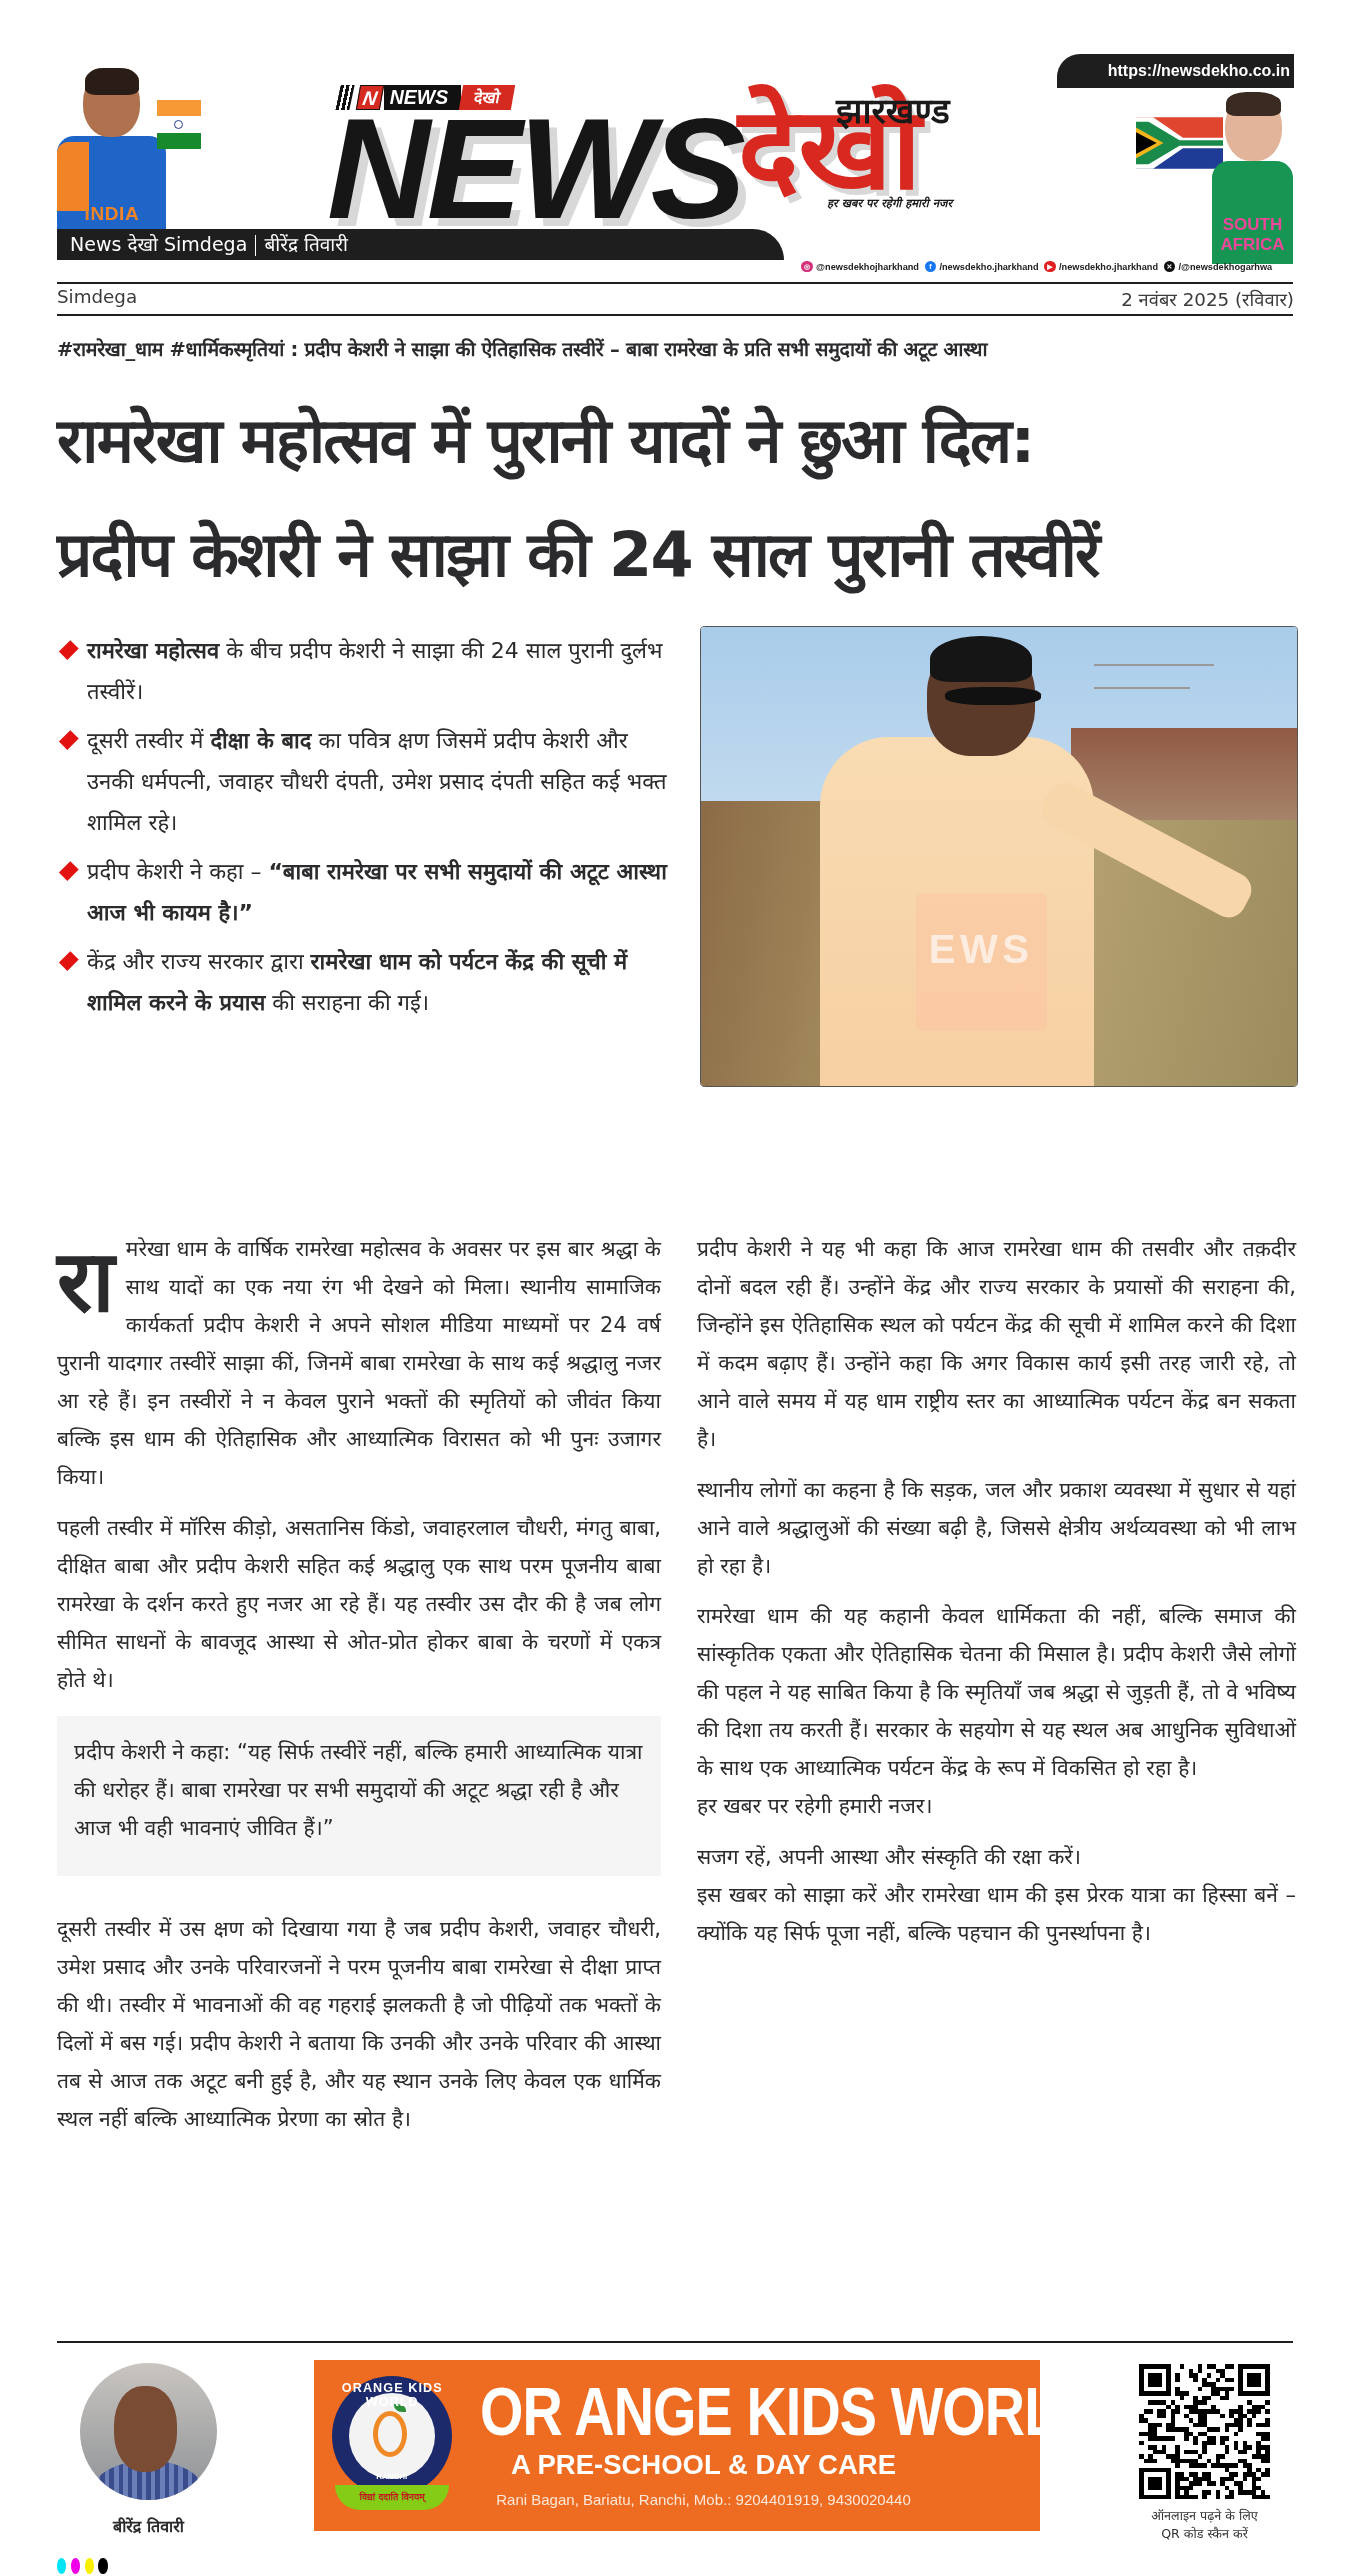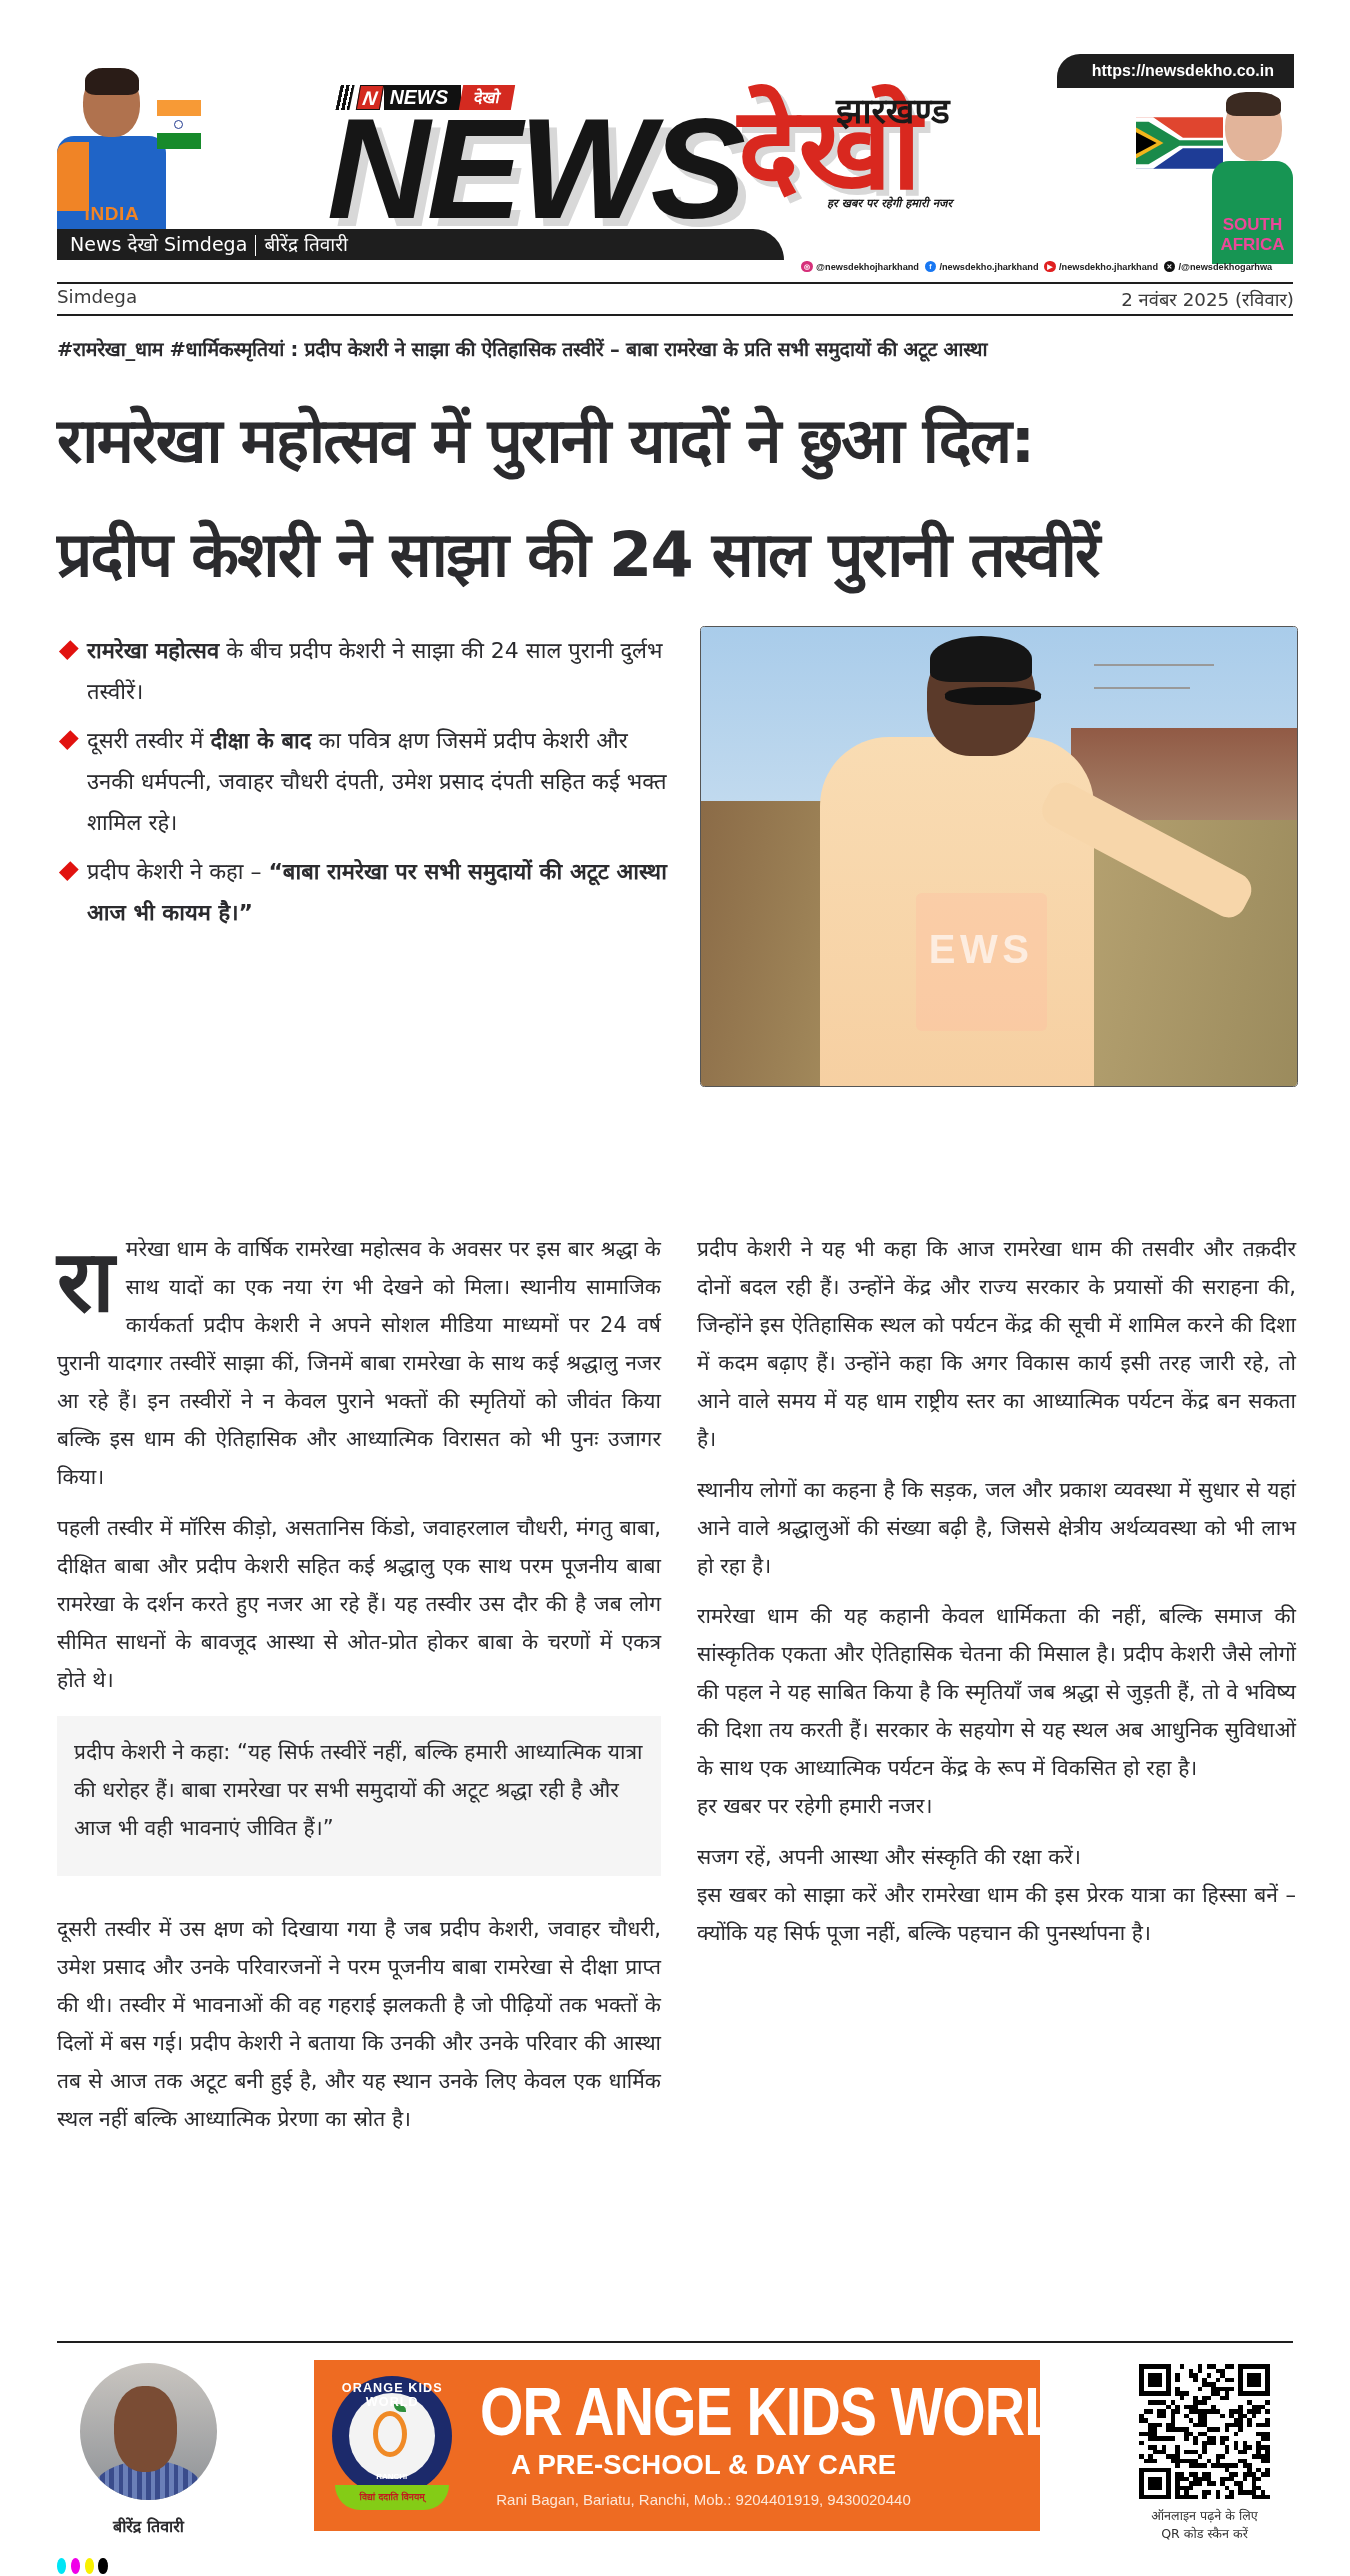--- a/index.html
+++ b/index.html
@@ -19,21 +19,21 @@
   .logo-small .bars { position:absolute; left:0; top:0; width:13.7px; height:25px; background: repeating-linear-gradient(90deg,#111 0 3.4px,transparent 3.4px 5.7px); transform: skewX(-12deg); }
   .logo-small .n-box { position:absolute; left:19.5px; top:0; width:24px; height:25px; background:#d42a20; color:#fff; font:italic 700 19.5px "Liberation Sans",sans-serif; text-align:center; line-height:25px; transform: skewX(-10deg); border:1.1px solid #111; box-sizing:border-box; }
   .logo-small .news { position:absolute; left:46px; top:0; width:77px; height:25px; background:#111; color:#fff; font:italic 700 19.5px "Liberation Sans",sans-serif; line-height:25px; padding-left:5.7px; box-sizing:border-box; }
   .logo-small .dekho { position:absolute; left:123px; top:0; width:52px; height:25px; background:#d42a20; color:#fff; font:700 16px "DejaVu Sans",sans-serif; line-height:25px; text-align:center; transform: skewX(-10deg); }
 
   .brand-news { left: 327px; top: 97px; font-family: "Liberation Sans", sans-serif; font-weight: 700; font-style: italic; font-size: 143px; letter-spacing: -3.4px; color: #161616; line-height: 1; text-shadow: 8px 8px 0 #d8d8d8; }
   .brand-dekho { left: 738px; top: 92px; font-family: "DejaVu Sans", sans-serif; font-weight: 700; font-size: 114px; color: #d9281f; line-height: 1; text-shadow: 5.7px 5.7px 0 #d8d8d8; }
   .brand-state { left: 836px; top: 86px; font-family: "DejaVu Sans", sans-serif; font-weight: 700; font-size: 35px; color: #1a1a1a; }
   .brand-tagline { left: 827px; top: 195px; font-family: "DejaVu Sans", sans-serif; font-weight: 700; font-style: italic; font-size: 11.4px; color: #1a1a1a; }
 
-  .url-pill { left: 1057px; top: 54px; width: 237px; height: 34px; background: #1e1e1e; border-radius: 23px 0 0 0; color: #fff; font: 700 16px "Liberation Sans", sans-serif; line-height: 34px; text-align: right; padding-right: 20px; box-sizing: border-box; }
+  .url-pill { left: 1057px; top: 54px; width: 237px; height: 34px; background: #1e1e1e; border-radius: 23px 0 0 0; color: #fff; font: 700 16px "Liberation Sans", sans-serif; line-height: 34px; text-align: right; padding-right: 4px; box-sizing: border-box; }
   .player-right { left: 1212px; top: 92px; width: 81px; height: 172px; border-radius: 34px 34px 0 0; overflow: hidden; }
   .player-right .head { position:absolute; left:12.6px; top:0; width:57px; height:69px; border-radius:50% 50% 45% 45%; background:#e2b49a; }
   .player-right .hair { position:absolute; left:13.7px; top:-2.3px; width:55px; height:26px; border-radius:50% 50% 20% 20%; background:#3b2a21; }
   .player-right .jersey { position:absolute; left:0; top:69px; width:81px; height:109px; background:#179553; border-radius:17px 17px 0 0; }
   .player-right .jtext { position:absolute; left:0; top:123px; font:700 17px "Liberation Sans",sans-serif; color:#ec4899;text-align:center; }
   .flag-za { left: 1136px; top: 117px; width: 87px; height: 52px; overflow: hidden; }
 
   .byline-bar { left: 57px; top: 229px; width: 727px; height: 31px; background: #1e1e1e; border-radius: 0 34px 0 0; }
   .byline-text { left: 70px; top: 230px; font-family: "DejaVu Sans", sans-serif; font-size: 19px; color: #ffffff; line-height: 29px; white-space: nowrap; }
   .byline-sep { display:inline-block; width:1.1px; height:20.6px; background:#fff; margin: 0 8px; vertical-align:middle; }
@@ -182,20 +182,24 @@
     <span class="hl-bullet"></span>
     <b>रामरेखा महोत्सव</b><span> के बीच प्रदीप केशरी ने साझा की 24 साल पुरानी दुर्लभ तस्वीरें।</span>
   </div>
   <div class="hl-item">
     <span class="hl-bullet"></span>
     <span>दूसरी तस्वीर में </span><b>दीक्षा के बाद</b><span> का पवित्र क्षण जिसमें प्रदीप केशरी और उनकी धर्मपत्नी, जवाहर चौधरी दंपती, उमेश प्रसाद दंपती सहित कई भक्त शामिल रहे।</span>
   </div>
   <div class="hl-item">
     <span class="hl-bullet"></span>
     <span>प्रदीप केशरी ने कहा – </span><b>“बाबा रामरेखा पर सभी समुदायों की अटूट आस्था आज भी कायम है।”</b>
+  </div>
+  <div class="hl-item">
+    <span class="hl-bullet"></span>
+    <span>केंद्र और राज्य सरकार द्वारा </span><b>रामरेखा धाम को पर्यटन केंद्र की सूची में शामिल करने के प्रयास</b><span> की सराहना की गई।</span>
   </div>
 </div>
 
 <div class="abs photo">
   <div class="sky"></div>
   <div class="wall"></div>
   <div class="wall-top"></div>
   <div class="pole"></div>
     <div class="pole2"></div>
   <div class="kurta"></div>

